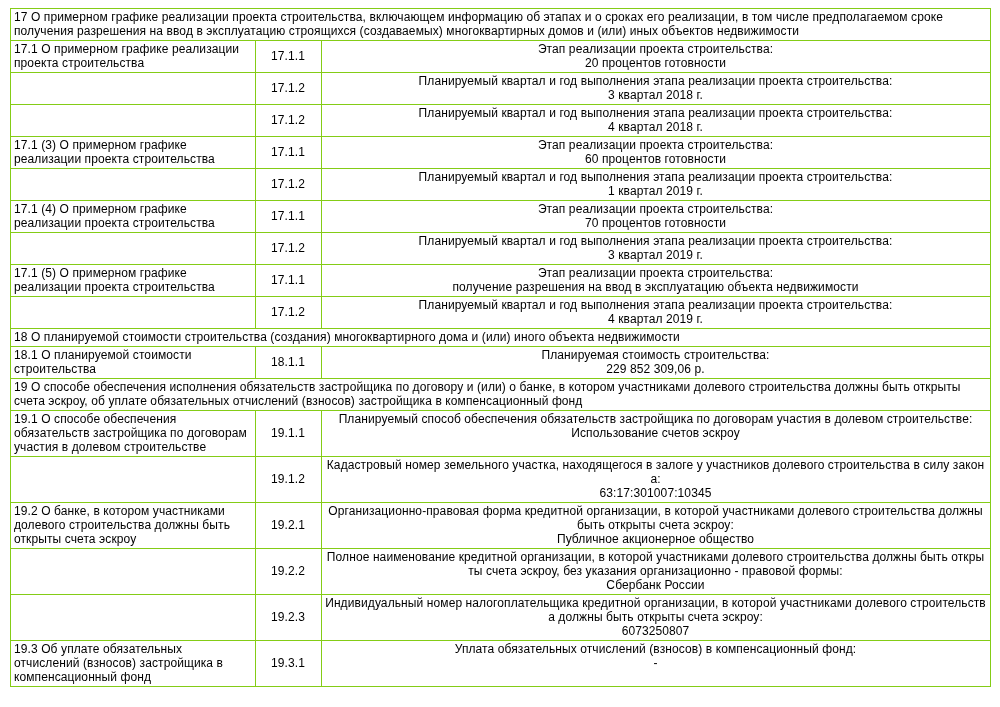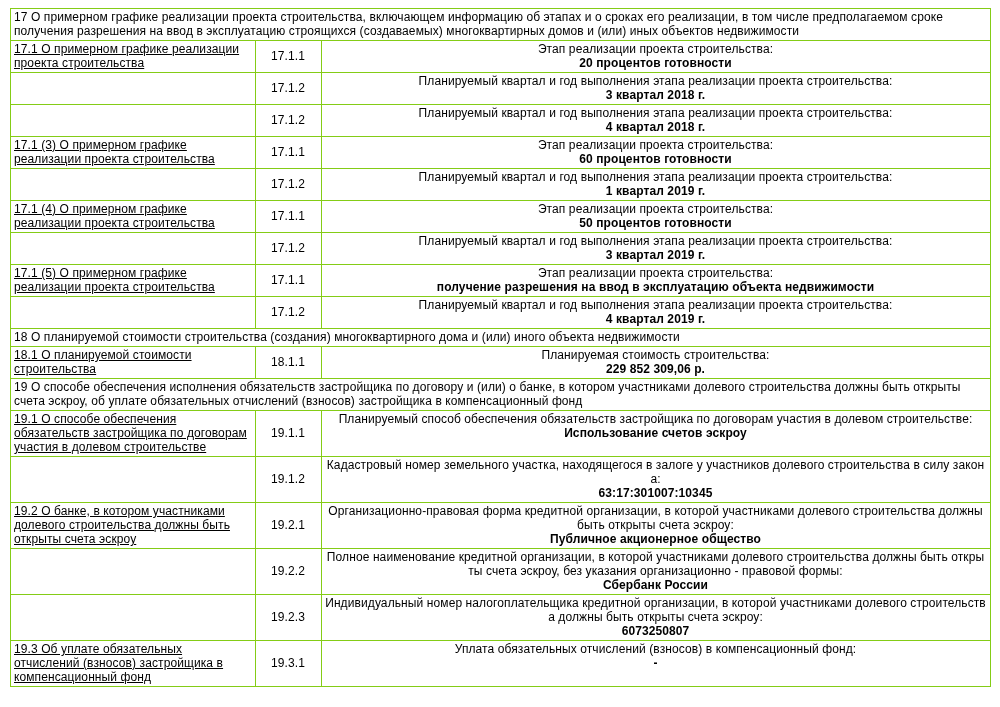--- a/index.html
+++ b/index.html
@@ -32,34 +32,33 @@
     border: 1px solid #84cc16;
     padding: 1px 4px 2px 3px;
     vertical-align: top;
     overflow: hidden;
   }
   td.section-cell {
     padding: 1px 4px 2px 3px;
   }
   td.label-cell {
     vertical-align: top;
-    text-decoration: underline;
   }
   td.code-cell {
     vertical-align: middle;
     padding-left: 3px;
     text-align: center;
   }
   td.content-cell .caption,
   td.content-cell .value {
     word-break: break-all;
     text-align: center;
   }
   td.content-cell .value {
-    font-weight: 700;
+    font-weight: 400;
   }
 </style>
 </head>
 <body>
 
 <div class="page">
   <table class="decl-table">
     <colgroup>
       <col class="c1">
       <col class="c2">
@@ -114,21 +113,21 @@
       <div class="caption">Планируемый квартал и год выполнения этапа реализации проекта строительства:</div>
       <div class="value">1 квартал 2019 г.</div>
     </td>
   </tr>
 
   <tr class="item-row">
     <td class="label-cell">17.1 (4) О примерном графике реализации проекта строительства</td>
     <td class="code-cell">17.1.1</td>
     <td class="content-cell">
       <div class="caption">Этап реализации проекта строительства:</div>
-      <div class="value">50 процентов готовности</div>
+      <div class="value">70 процентов готовности</div>
     </td>
   </tr>
 
   <tr class="item-row">
     <td class="label-cell"></td>
     <td class="code-cell">17.1.2</td>
     <td class="content-cell">
       <div class="caption">Планируемый квартал и год выполнения этапа реализации проекта строительства:</div>
       <div class="value">3 квартал 2019 г.</div>
     </td>

